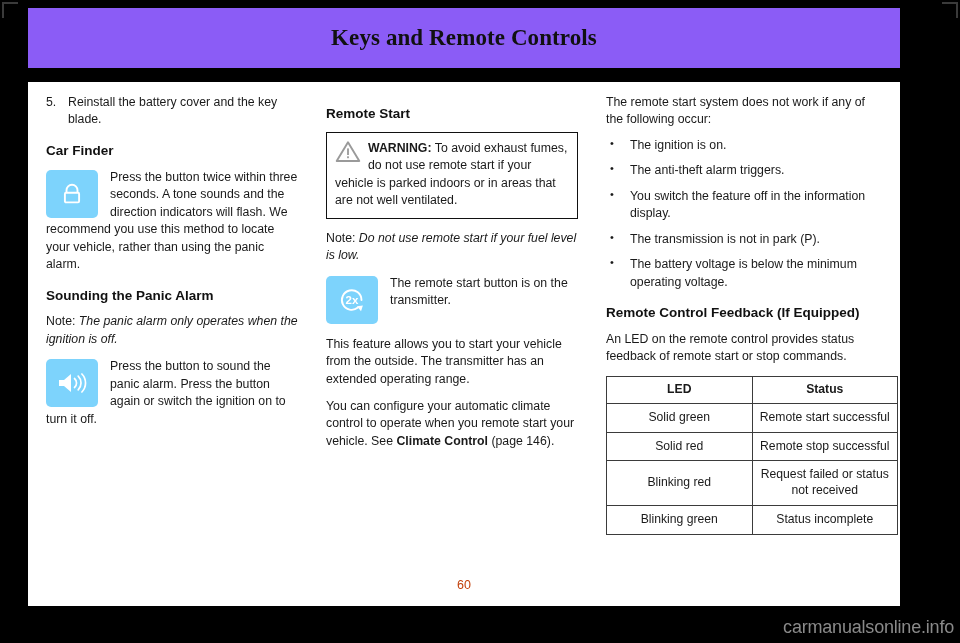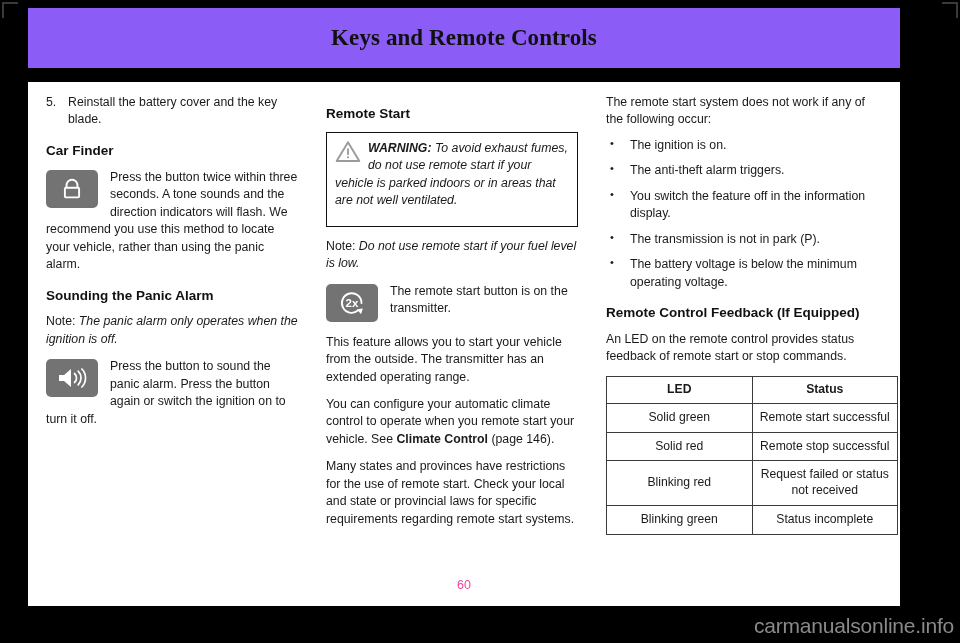--- a/index.html
+++ b/index.html
@@ -110,38 +110,38 @@
     font-size: 12.3px;
     line-height: 1.42;
     color: #1a1a1a;
   }
 
   
   .icon-para { margin-bottom: 10px; }
   .icon-box {
     float: left;
     width: 52px;
-    height: 38px;
-    background: #737373;
+    height: 48px;
+    background: #7dd3fc;
     border-radius: 5px;
     margin: 1px 12px 2px 0;
     display: flex;
     align-items: center;
     justify-content: center;
   }
   .icon-para p { margin-bottom: 0; }
   .clearfix::after { content: ""; display: block; clear: both; }
 
   
   .warn-box {
     border: 1.6px solid #111111;
     padding: 7px 8px 8px 8px;
     margin-bottom: 11px;
   }
-  .warn-box p { margin-bottom: 8px; font-style: italic; }
+  .warn-box p { margin-bottom: 0; }
   .warn-tri {
     float: left;
     margin: 0px 7px 0px 0;
   }
 
   
   ul.bullets {
     list-style: none;
     margin: 0 0 10px 0;
   }
@@ -182,29 +182,29 @@
   table.led-table td.c2 { width: 134px; }
 
   
   .folio {
     position: absolute;
     left: 0;
     right: 0;
     bottom: 14px;
     text-align: center;
     font-size: 12.5px;
-    color: #ec4899;
+    color: #c2410c;
   }
 
   
   .watermark {
     position: absolute;
     right: 6px;
     bottom: 5px;
-    font-size: 21px;
+    font-size: 18px;
     color: #8a8a8a;
     letter-spacing: -0.2px;
     font-family: "Liberation Sans", sans-serif;
   }
 </style>
 </head>
 <body>
 
 <div id="page">
 
@@ -288,21 +288,20 @@
               <text x="16" y="19.4" text-anchor="middle" font-family="Liberation Sans, sans-serif" font-size="11.5" font-weight="700" fill="#ffffff">2x</text>
             </svg>
           </div>
           <p>The remote start button is on the transmitter.</p>
         </div>
 
         <p>This feature allows you to start your vehicle from the outside.  The transmitter has an extended operating range.</p>
 
         <p><span>You can configure your automatic climate control to operate when you remote start your vehicle.  See </span><span class="bold">Climate Control</span><span> (page 146).</span></p>
 
-        <p>Many states and provinces have restrictions for the use of remote start.  Check your local and state or provincial laws for specific requirements regarding remote start systems.</p>
 
       </div>
 
       <div class="col">
 
         <p class="tight">The remote start system does not work if any of the following occur:</p>
 
         <ul class="bullets">
           <li>The ignition is on.</li>
           <li>The anti-theft alarm triggers.</li>

